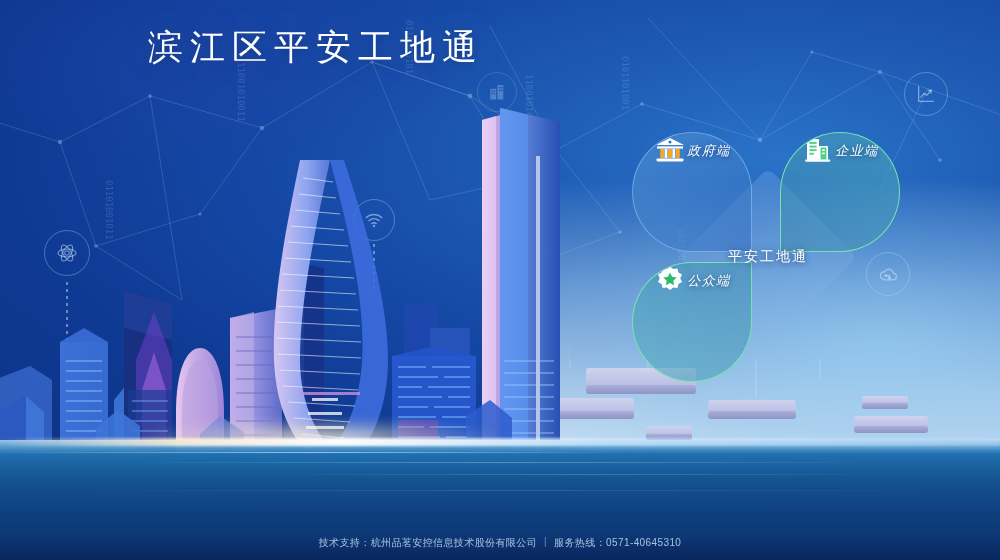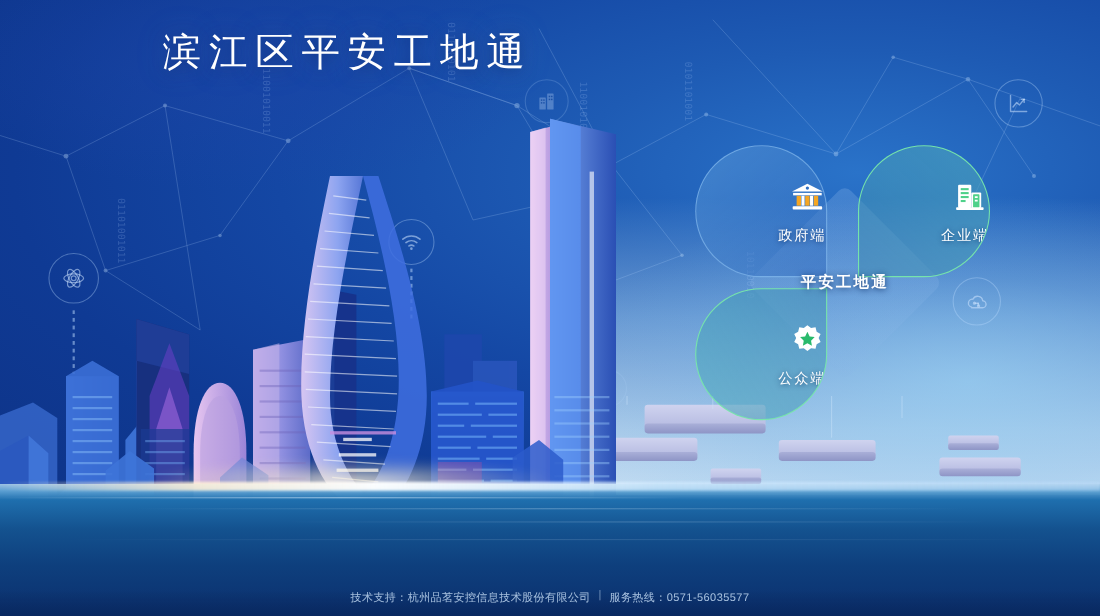--- a/index.html
+++ b/index.html
@@ -96,22 +96,22 @@
   
   .menu{ position:absolute; left:628px; top:128px; width:280px; height:258px; }
   .diamond{
     position:absolute; left:50%; top:50%; width:126px; height:126px;
     transform:translate(-50%,-50%) rotate(45deg);
     background:linear-gradient(135deg, rgba(170,205,245,.22), rgba(130,175,230,.10));
     border-radius:8px;
   }
   .petal{
     position:absolute; width:120px; height:120px;
-    display:flex; flex-direction:column; align-items:flex-end; justify-content:center;
-    cursor:pointer; overflow:hidden;
+    display:flex; flex-direction:row; align-items:flex-start; justify-content:center;
+    cursor:pointer; overflow:hidden;font-style:italic;
   }
   .petal .ilabel{
     color:#ffffff; font-size:13px; letter-spacing:1.5px; margin-top:9px;
     text-shadow:0 1px 5px rgba(5,35,90,.7); white-space:nowrap;
   }
   .petal .iconwrap{ width:34px; height:34px; display:flex; align-items:center; justify-content:center; }
   .petal svg{ display:block; }
 
   
   .p-gov { left:4px;   top:4px;   border-radius:60px 60px 0 60px;
@@ -124,21 +124,20 @@
            background:linear-gradient(60deg, rgba(80,170,192,.62), rgba(64,142,180,.52));
            border:1px solid rgba(120,232,170,.95); }
   .p-wrk { left:152px; top:134px; border-radius:0 60px 60px 60px;
            background:linear-gradient(300deg, rgba(86,150,215,.60), rgba(50,108,192,.52));
            border:1px solid rgba(150,200,245,.45); }
 
   .center-label{
     position:absolute; left:50%; top:50%; transform:translate(-50%,-50%);
     color:#ffffff; font-size:14px; letter-spacing:2px; white-space:nowrap;
     text-shadow:0 1px 6px rgba(5,35,90,.8);
-    font-weight:bold;
   }
 
   
   .footer{
     position:absolute; left:0; bottom:0; width:1000px; height:24px;
     display:flex; align-items:flex-start; justify-content:center;
     color:rgba(205,228,250,.80); font-size:10px; letter-spacing:.4px;
     background:linear-gradient(180deg, rgba(8,40,95,0), rgba(7,34,84,.55));
   }
   .footer span{ white-space:nowrap; }
@@ -563,16 +562,16 @@
       <div class="ilabel">公众端</div>
     </div>
 
 
     <div class="center-label">平安工地通</div>
   </div>
 
   <div class="footer">
     <span>技术支持：杭州品茗安控信息技术股份有限公司</span>
     <span class="fsep">|</span>
-    <span>服务热线：0571-56035577</span>
+    <span>服务热线：0571-40645310</span>
   </div>
 
 </div>
 
 </body></html>

